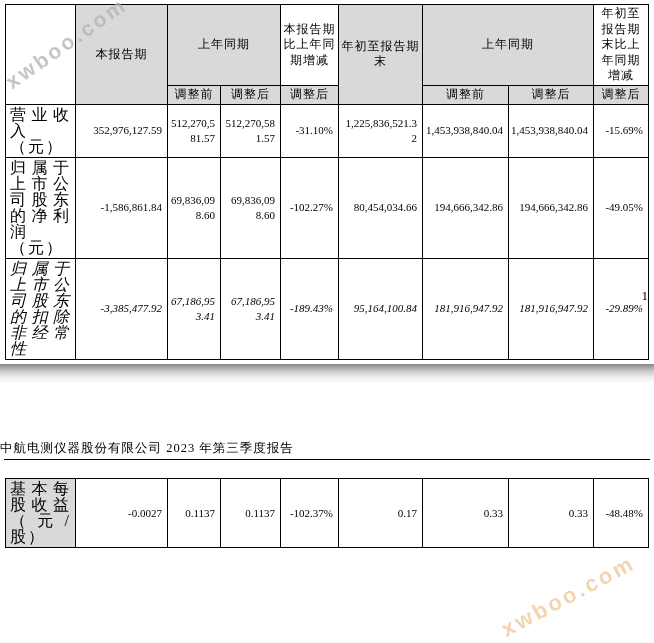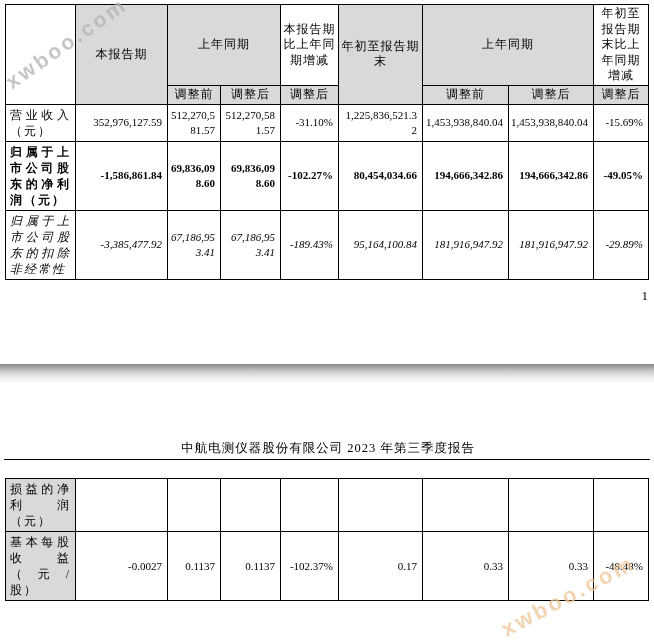--- a/index.html
+++ b/index.html
@@ -7,28 +7,28 @@
   .page{position:relative;background:#fff;overflow:hidden;}
   #p1{height:364px;}
   #p2{height:260px;}
   .pbreak{height:19px;background:linear-gradient(to bottom,#858585 0%,#a9a9a9 18%,#d2d2d2 45%,#efefef 72%,#fdfdfd 100%);}
   table.fin{border-collapse:collapse;table-layout:fixed;width:643px;margin-left:5px;}
   #p1 table.fin{margin-top:4px;}
   #p2 table.fin{margin-top:18px;}
   table.fin td{border:1px solid #000;overflow:hidden;vertical-align:middle;}
   .g{background:#d9d9d9;}
   .hd{text-align:center;font-size:12px;line-height:15.5px;letter-spacing:1px;padding:1px 2px;margin-top:8px;}
-  .lab{font-size:12px;line-height:16px;letter-spacing:2px;text-align:justify;padding:2px 4px;}
+  .lab{font-size:16px;line-height:16px;letter-spacing:2px;text-align:justify;padding:2px 4px;}
   .num{font-size:11px;text-align:right;word-break:break-all;padding:1px 5px 1px 2px;line-height:15px;}
   .dash{font-size:11px;text-align:center;padding:1px 2px;}
   .r-h1{height:81px;} .r-h2{height:18px;}
-  .r-t1a{height:36px;} .r-t1b{height:66px;font-weight:bold;} .r-t1c{height:62px;font-style:italic;}
+  .r-t1a{height:36px;} .r-t1b{height:66px;} .r-t1c{height:62px;font-style:italic;}
   .r-t2a{height:50px;} .r-t2b{height:64px;} .r-t2c{height:46px;}
   .pageno{position:absolute;top:288px;right:6px;font-size:13px;}
-  .doc-header{margin:57px 6px 0 0;text-align:center;font-size:12.5px;letter-spacing:1px;padding-left:8px;}
+  .doc-header{margin:57px 6px 0 0;text-align:left;font-size:12.5px;letter-spacing:1px;}
   .rule{margin:2px 4px 0 4px;border-top:1.5px solid #000;height:0;}
   .wm{position:absolute;pointer-events:none;font-family:"Liberation Sans","DejaVu Sans",sans-serif;font-weight:bold;letter-spacing:3px;white-space:nowrap;z-index:5;}
   .wm-gray{left:8px;top:72px;transform:rotate(-35deg);transform-origin:0 50%;font-size:21px;color:rgba(178,178,180,0.75);}
   .wm-orange{left:503px;top:235px;transform:rotate(-28deg);transform-origin:0 50%;font-size:22px;color:rgba(238,197,150,0.75);}
 </style>
 </head>
 <body>
 
 <div class="page" id="p1">
   <div class="wm wm-gray">xwboo.com</div>
@@ -114,31 +114,20 @@
         <col style="width:92px">
         <col style="width:53px">
       <col style="width:60px">
         <col style="width:58px">
         <col style="width:84px">
       <col style="width:86px">
         <col style="width:85px">
         <col style="width:55px">
     </colgroup>
     <tbody>
-        <tr class="r-t2a">
-      <td class="lab g">损益的净利润（元）</td>
-      <td class="num"></td>
-      <td class="num"></td>
-      <td class="num"></td>
-      <td class="num"></td>
-      <td class="num"></td>
-      <td class="num"></td>
-      <td class="num"></td>
-      <td class="num"></td>
-    </tr>
     <tr class="r-t2c">
       <td class="lab g">基本每股收益（元/股）</td>
       <td class="num">-0.0027</td>
       <td class="num">0.1137</td>
       <td class="num">0.1137</td>
       <td class="num">-102.37%</td>
       <td class="num">0.17</td>
       <td class="num">0.33</td>
       <td class="num">0.33</td>
       <td class="num">-48.48%</td>

